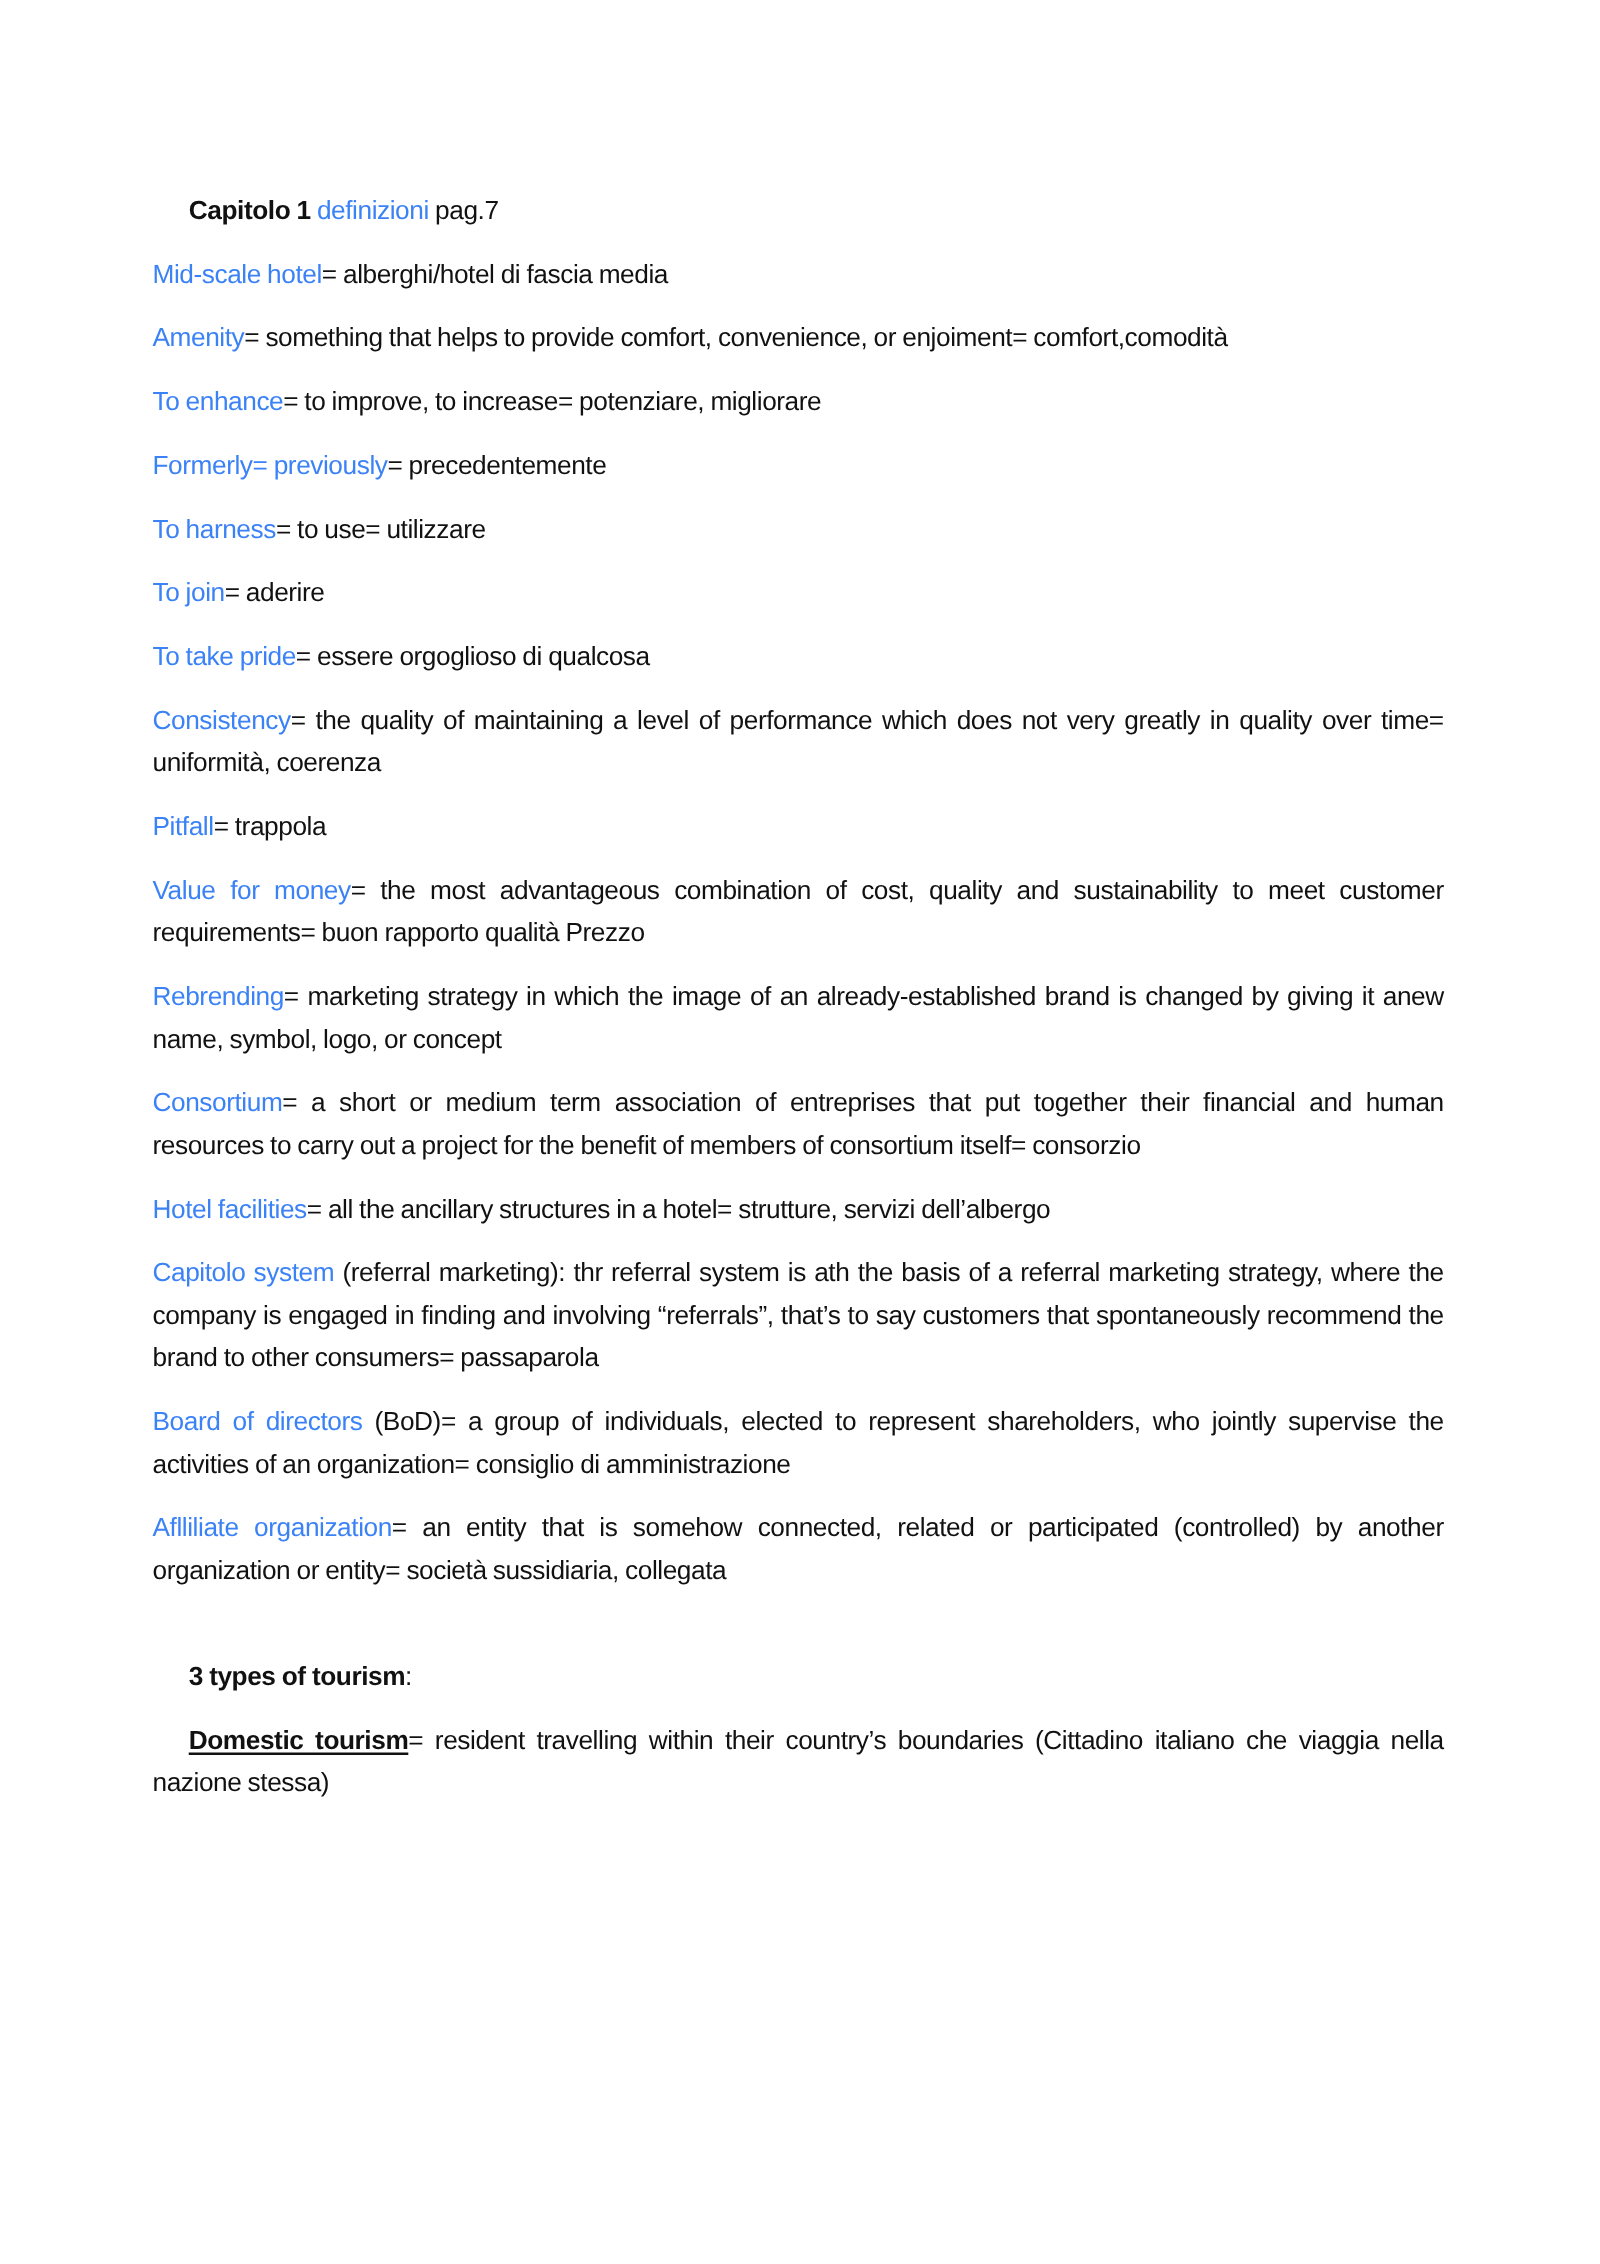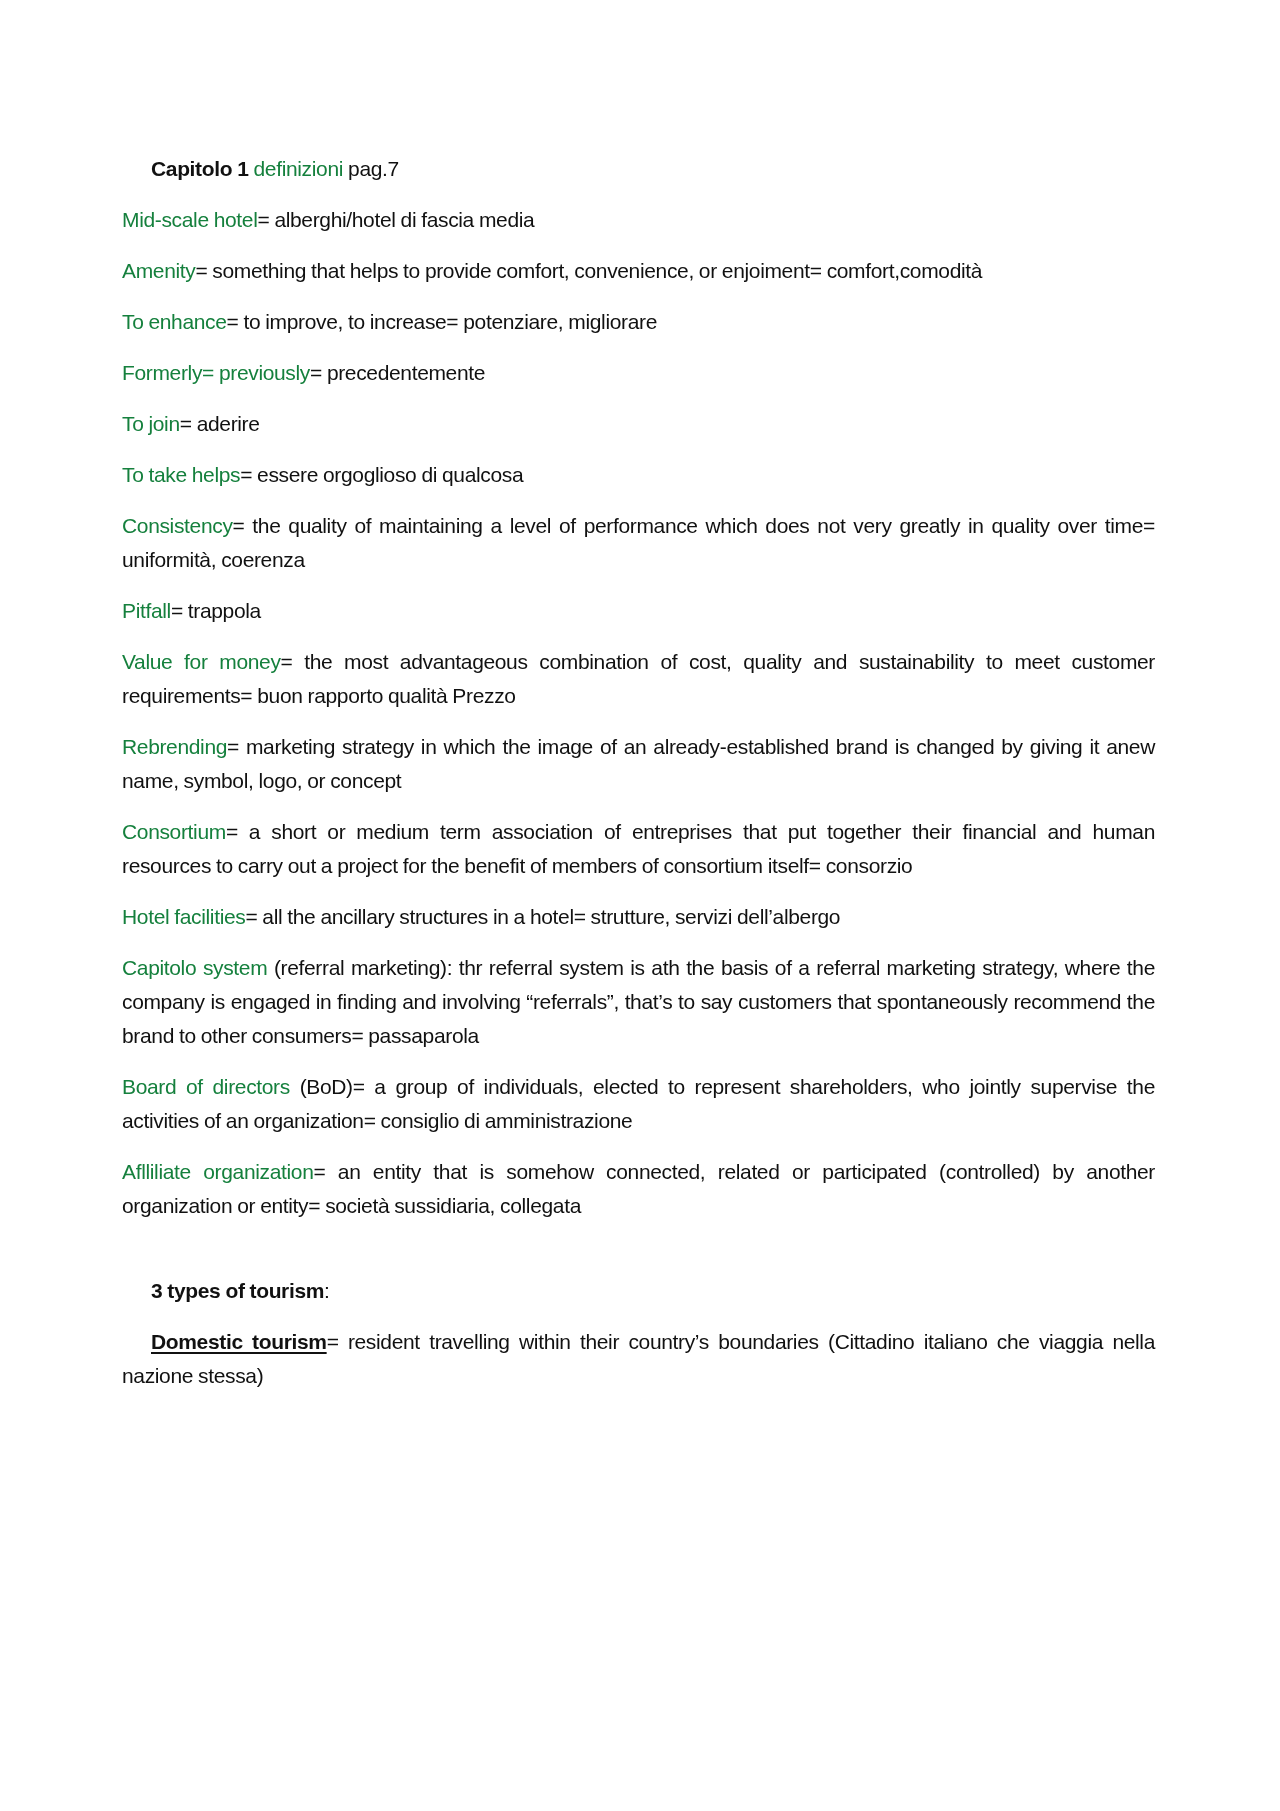--- a/index.html
+++ b/index.html
@@ -15,42 +15,43 @@
     letter-spacing: -0.35px;
     word-spacing: -0.5px;
   }
   .p {
     margin: 0 0 17px 0;
     line-height: 34px;
     text-align: justify;
   }
   .title { margin-bottom: 17px; }
   .bold { font-weight: bold; margin-left: 29px; }
-  .red { color: #15803d; }
+  .red { color: #3b82f6; }
   .under { text-decoration: underline; text-underline-offset: 3px; }
   .spacer { height: 34px; }
 </style>
 </head>
 <body>
 
 <div class="page">
 
   <p class="p title">
     <span class="bold">Capitolo 1</span>
     <span class="red">definizioni</span>
     <span>pag.7</span>
   </p>
 
   <div id="defs">
       <p class="p"><span class="red">Mid-scale hotel</span><span>= alberghi/hotel di fascia media</span></p>
       <p class="p"><span class="red">Amenity</span><span>= something that helps to provide comfort, convenience, or enjoiment= comfort,comodità</span></p>
       <p class="p"><span class="red">To enhance</span><span>= to improve, to increase= potenziare, migliorare</span></p>
       <p class="p"><span class="red">Formerly= previously</span><span>= precedentemente</span></p>
+      <p class="p"><span class="red">To harness</span><span>= to use= utilizzare</span></p>
       <p class="p"><span class="red">To join</span><span>= aderire</span></p>
-      <p class="p"><span class="red">To take helps</span><span>= essere orgoglioso di qualcosa</span></p>
+      <p class="p"><span class="red">To take pride</span><span>= essere orgoglioso di qualcosa</span></p>
       <p class="p"><span class="red">Consistency</span><span>= the quality of maintaining a level of performance which does not very greatly in quality over time= uniformità, coerenza</span></p>
       <p class="p"><span class="red">Pitfall</span><span>= trappola</span></p>
       <p class="p"><span class="red">Value for money</span><span>= the most advantageous combination of cost, quality and sustainability to meet customer requirements= buon rapporto qualità Prezzo</span></p>
       <p class="p"><span class="red">Rebrending</span><span>= marketing strategy in which the image of an already-established brand is changed by giving it anew name, symbol, logo, or concept</span></p>
       <p class="p"><span class="red">Consortium</span><span>= a short or medium term association of entreprises that put together their financial and human resources to carry out a project for the benefit of members of consortium itself= consorzio</span></p>
       <p class="p"><span class="red">Hotel facilities</span><span>= all the ancillary structures in a hotel= strutture, servizi dell’albergo</span></p>
       <p class="p"><span class="red">Capitolo system</span><span> (referral marketing): thr referral system is ath the basis of a referral marketing strategy, where the company is engaged in finding and involving “referrals”, that’s to say customers that spontaneously recommend the brand to other consumers= passaparola</span></p>
       <p class="p"><span class="red">Board of directors</span><span> (BoD)= a group of individuals, elected to represent shareholders, who jointly supervise the activities of an organization= consiglio di amministrazione</span></p>
       <p class="p"><span class="red">Aflliliate organization</span><span>= an entity that is somehow connected, related or participated (controlled) by another organization or entity= società sussidiaria, collegata</span></p>
     </div>

